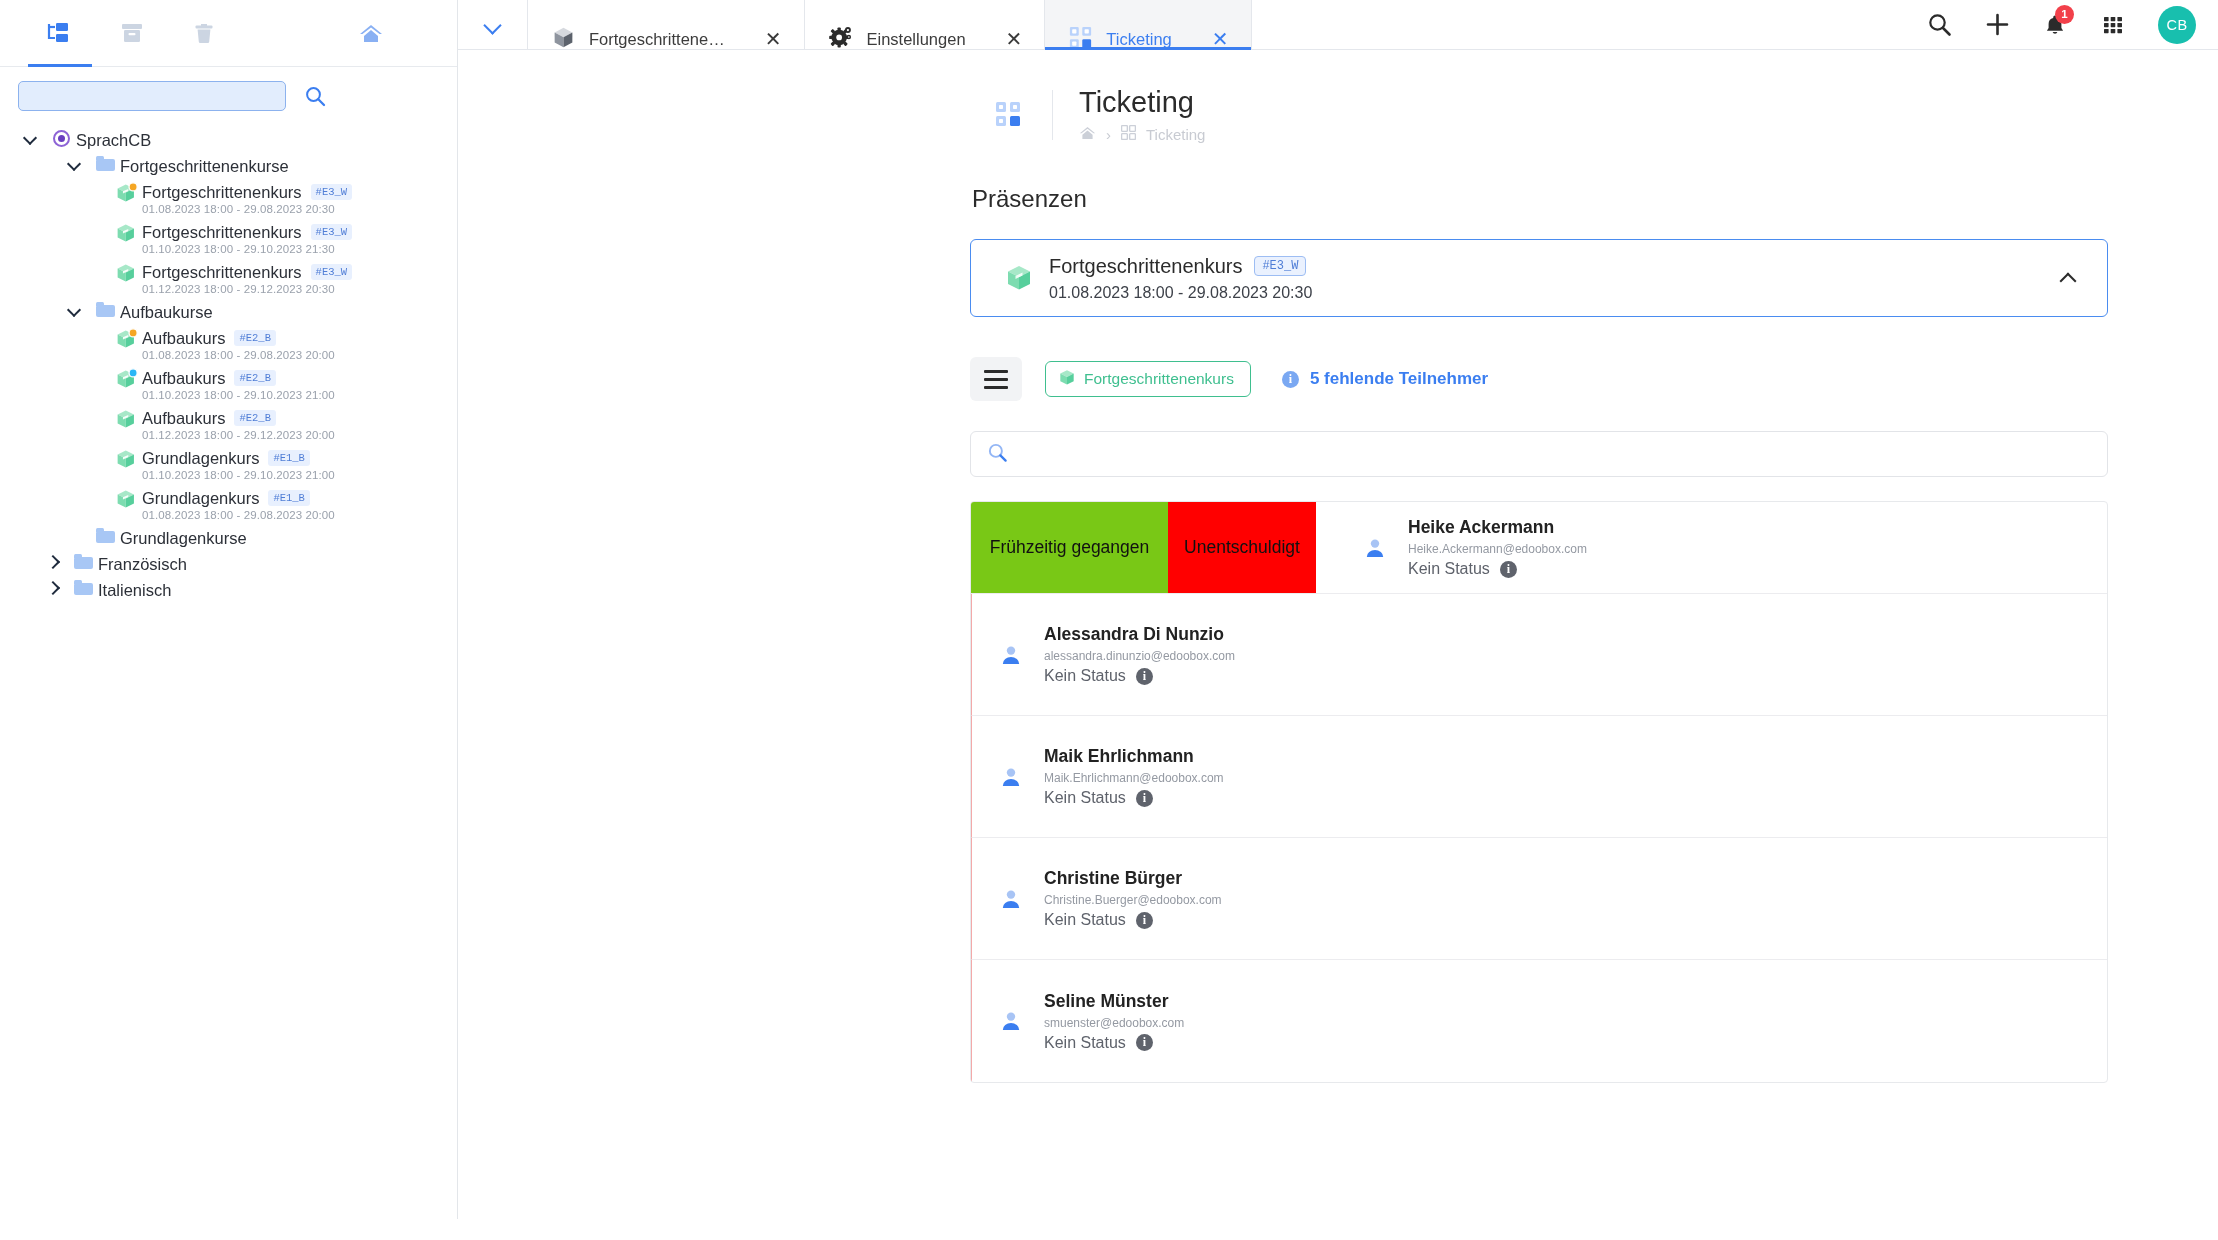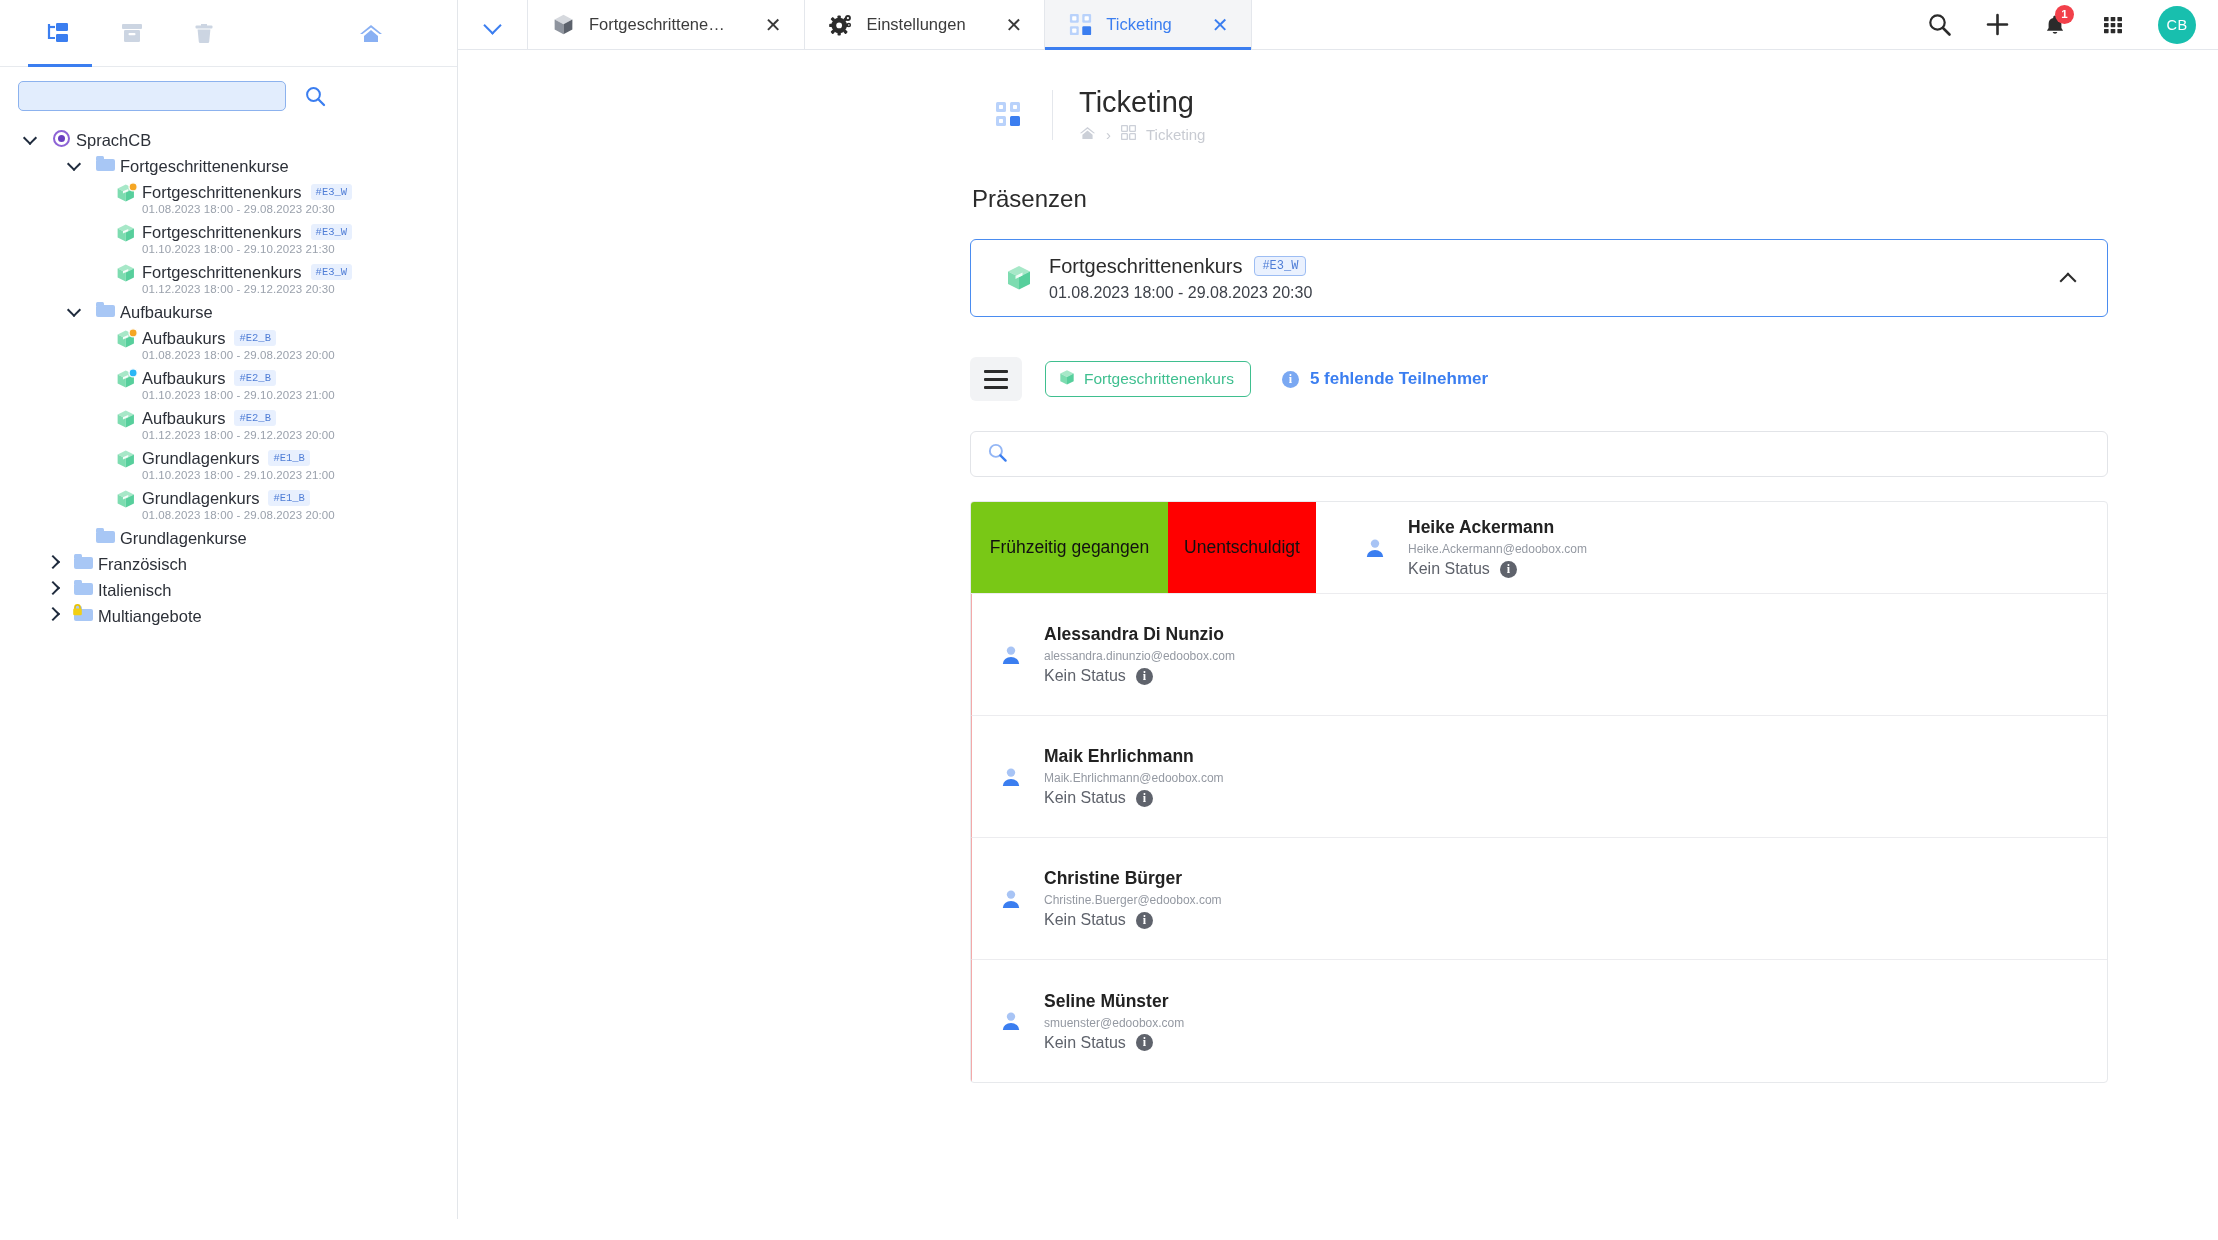--- a/index.html
+++ b/index.html
@@ -112,21 +112,21 @@
     cursor:pointer;
     border-right:1px solid #e4e7ec;
   }
   .caret-dn { width:16px;height:16px;position:relative;}
   .caret-dn::before{
     content:""; position:absolute; left:1px; top:2px; width:11px;height:11px;
     border-right:2.6px solid #3b7ef0; border-bottom:2.6px solid #3b7ef0;
     transform:rotate(45deg);
   }
   .tab {
-    display:flex; align-items:center; gap:14px;
+    display:flex; align-items:flex-end; gap:14px;
     padding:0 22px 0 24px;
     border-right:1px solid #e4e7ec;
     position:relative;
     cursor:pointer;
     font-size:16.5px;
     color:#3c3c3c;
     white-space:nowrap;
   }
   .tab.active { background:#f4f5f7; color:#3b7ef0; }
   .tab.active::after{
@@ -541,40 +541,20 @@
           </span>
           <span class="ic">
             <span class="folder">
               <span class="tabf"></span>
               <span class="bodyf"></span>
             </span>
           </span>
           <span class="tree-labels">
             <span class="tree-line1">
               <span class="tree-label">Italienisch</span>
-            </span>
-          </span>
-        </div>
-        <div class="tree-row" style="padding-left: 38px;">
-          <span class="tw">
-            <span class="chev right"></span>
-          </span>
-          <span class="ic">
-            <span class="folder">
-              <span class="tabf"></span>
-              <span class="bodyf"></span>
-              <span class="lock"><svg width="11" height="12" viewBox="0 0 11 12">
-                  <path d="M3 5 V3.4 a2.5 2.5 0 0 1 5 0 V5" stroke="#e8c200" stroke-width="1.6" fill="none"></path>
-                  <rect x="1.2" y="4.6" width="8.6" height="6.6" rx="1.2" fill="#f2cf14"></rect>
-                </svg></span>
-            </span>
-          </span>
-          <span class="tree-labels">
-            <span class="tree-line1">
-              <span class="tree-label">Multiangebote</span>
             </span>
           </span>
         </div>
       </div>
   </div>
 
   <div id="main">
 
     <div class="tabbar">
       <div class="tab-caret">

